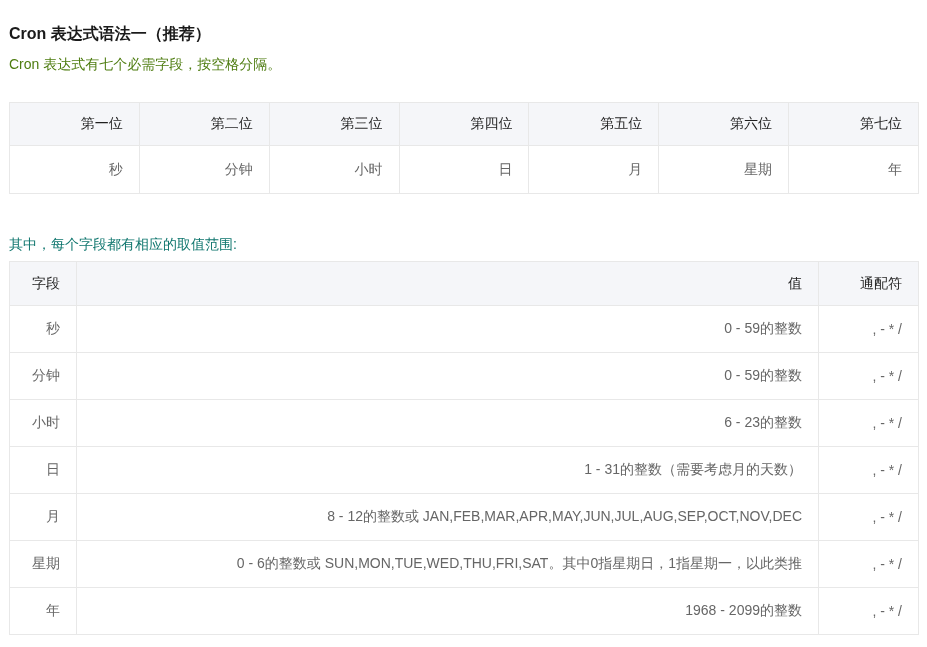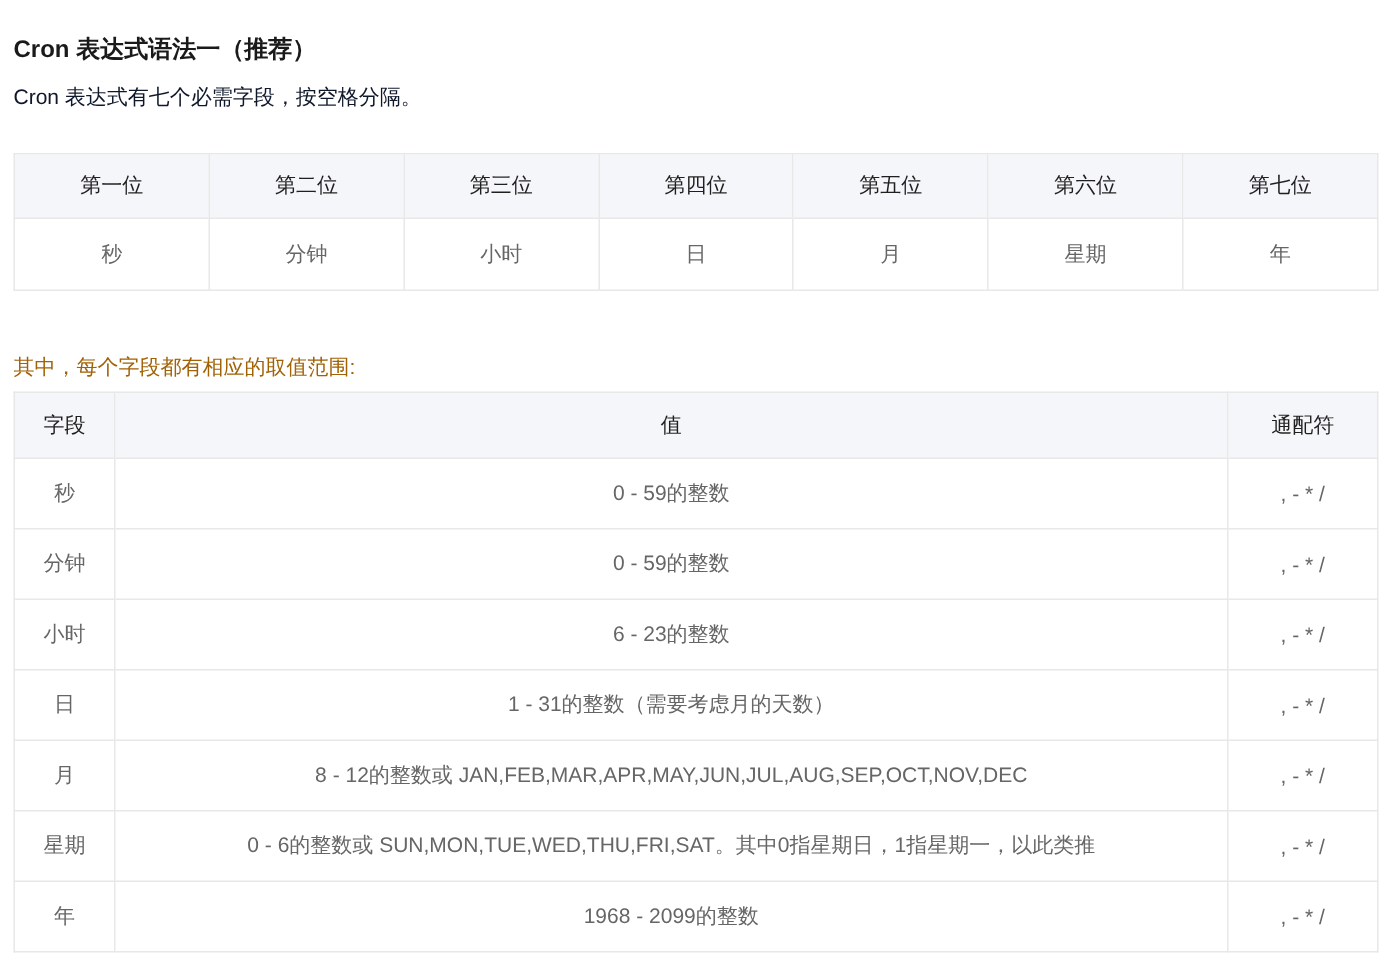--- a/index.html
+++ b/index.html
@@ -19,37 +19,37 @@
     margin: 0;
     font-size: 16px;
     line-height: 19px;
     font-weight: 700;
     color: #1a1a1a;
   }
   .doc-paragraph {
     margin: 13px 0 0 0;
     font-size: 14px;
     line-height: 17px;
-    color: #0f172a;
+    color: #4d7c0f;
   }
   .note-paragraph {
     margin: 42px 0 0 0;
     font-size: 14px;
     line-height: 17px;
-    color: #a16207;
+    color: #0f766e;
   }
   table {
     border-collapse: collapse;
     table-layout: fixed;
     width: 909px;
     font-size: 14px;
   }
   th, td {
     border: 1px solid #e8e8e8;
-    text-align: center;
+    text-align: right;
     vertical-align: middle;
     padding: 0 16px;
     overflow: hidden;
     white-space: nowrap;
   }
   th {
     background: #f5f6f9;
     color: #1f1f1f;
     font-weight: 400;
   }

